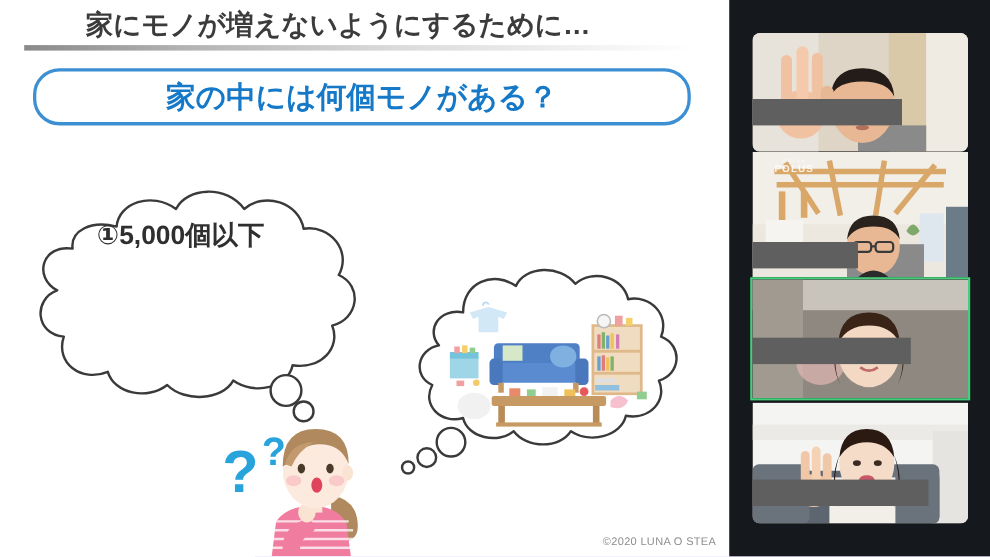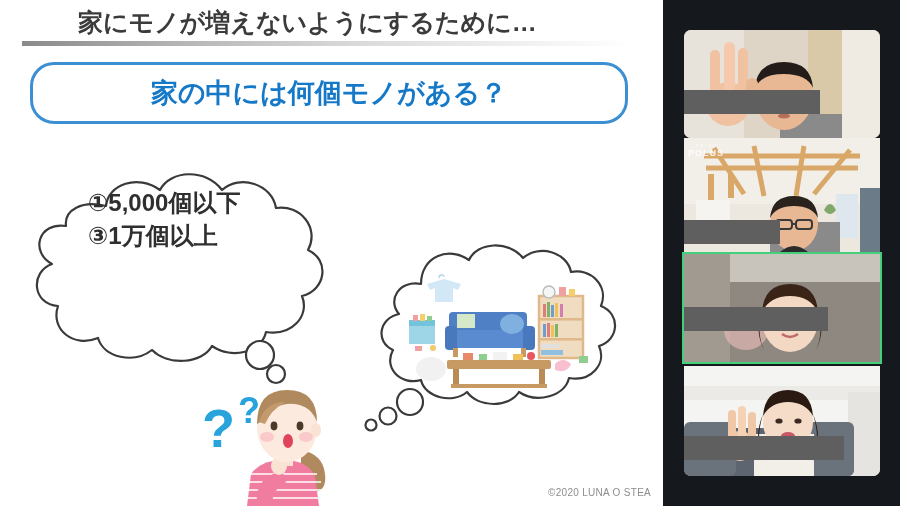--- a/index.html
+++ b/index.html
@@ -18,33 +18,33 @@
     position:absolute;left:78px;top:6px;
     font-size:25px;font-weight:bold;color:#3b3b3b;
     letter-spacing:0px;white-space:nowrap;
   }
   #title-rule{
     position:absolute;left:22px;top:41px;width:610px;height:5px;
     background:linear-gradient(to right,#8a8a8a 0%,#b4b4b4 25%,#dadada 55%,#ffffff 100%);
   }
 
   #question-box{
-    position:absolute;left:30px;top:62px;width:598px;height:62px;
+    position:absolute;left:30px;top:62px;width:598px;height:52px;
     border:3px solid #3c8fd2;border-radius:24px;background:#fff;
     display:flex;align-items:center;justify-content:center;box-sizing:border-box;
   }
   #question-text{
     font-size:27px;font-weight:bold;color:#1679c8;white-space:nowrap;
   }
 
   
   #bubble-left{position:absolute;left:8px;top:148px;width:390px;height:250px;}
   #bubble-left svg{position:absolute;left:0;top:0;}
   #options{
-    position:absolute;left:80px;top:39px;width:300px;
+    position:absolute;left:80px;top:51px;width:300px;
     display:flex;flex-direction:column;gap:2px;
   }
   .option-line{
     font-size:24px;font-weight:bold;color:#2f2f2f;
     line-height:31px;white-space:nowrap;
   }
 
   
   #bubble-right{position:absolute;left:355px;top:240px;width:290px;height:200px;}
   #bubble-right svg{position:absolute;left:0;top:0;}
@@ -71,21 +71,21 @@
   .namebar{
     position:absolute;left:0;height:24px;background:#5f5f5f;
   }
   .tile.active{outline:2px solid #44d07a;outline-offset:0px;}
   #tile1{top:30px;height:108px;border-radius:7px;}
   #tile2{top:138px;height:114px;}
   #tile3{top:254px;height:108px;}
   #tile4{top:366px;height:110px;border-radius:0 0 7px 7px;}
 
   .polus{
-    position:absolute;left:4px;top:6px;color:#fff;font-size:9px;
+    position:absolute;left:20px;top:6px;color:#fff;font-size:9px;
     font-weight:bold;letter-spacing:1px;opacity:.85;
   }
   .polus .p-sub{display:block;font-size:3.5px;letter-spacing:.5px;font-weight:normal;text-align:center;}
 </style>
 </head>
 <body>
 
 <div id="stage">
 
   <div id="slide">
@@ -111,21 +111,20 @@
                  C312 80 292 56 268 60
                  C264 36 232 26 214 42
                  C198 20 162 22 152 42
                  C130 26 100 36 98 58
                  C74 52 56 62 58 78 Z" fill="#ffffff" stroke="#3a3a3a" stroke-width="2.2" stroke-linejoin="round"></path>
         <circle cx="252" cy="207" r="14" fill="#fff" stroke="#3a3a3a" stroke-width="2.2"></circle>
         <circle cx="268" cy="226" r="9" fill="#fff" stroke="#3a3a3a" stroke-width="2.2"></circle>
       </svg>
       <div id="options">
         <div class="option-line">①5,000個以下</div>
-        <div class="option-line">③1万個以上</div>
       </div>
     </div>
 
     <div id="bubble-right">
       <svg width="290" height="200" viewBox="0 0 290 200">
         <path d="M66 44
                  C44 40 32 60 44 74
                  C24 78 20 102 38 110
                  C28 128 46 146 66 140
                  C70 158 98 164 112 152

